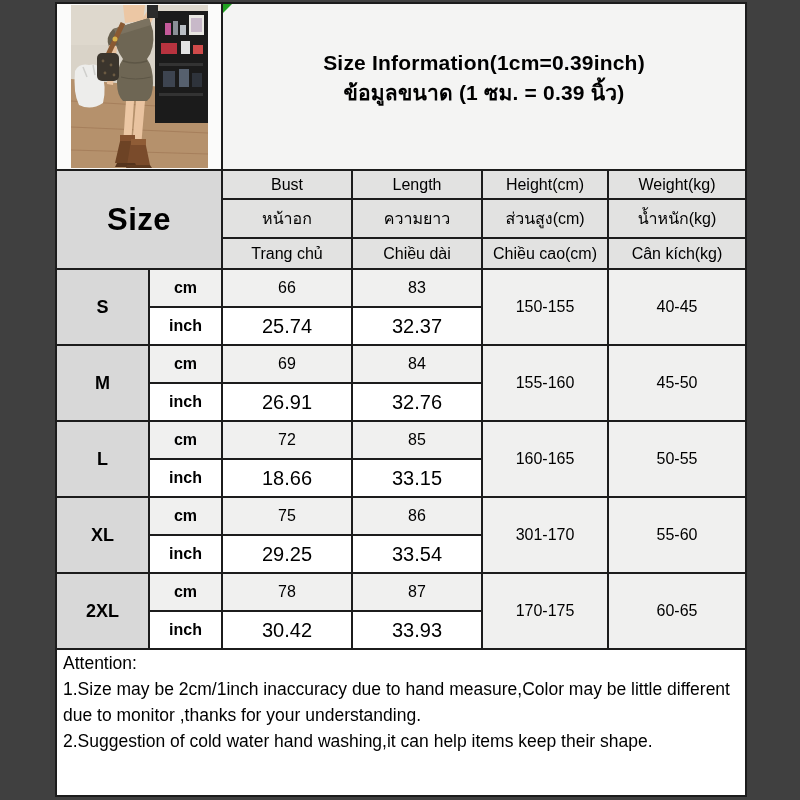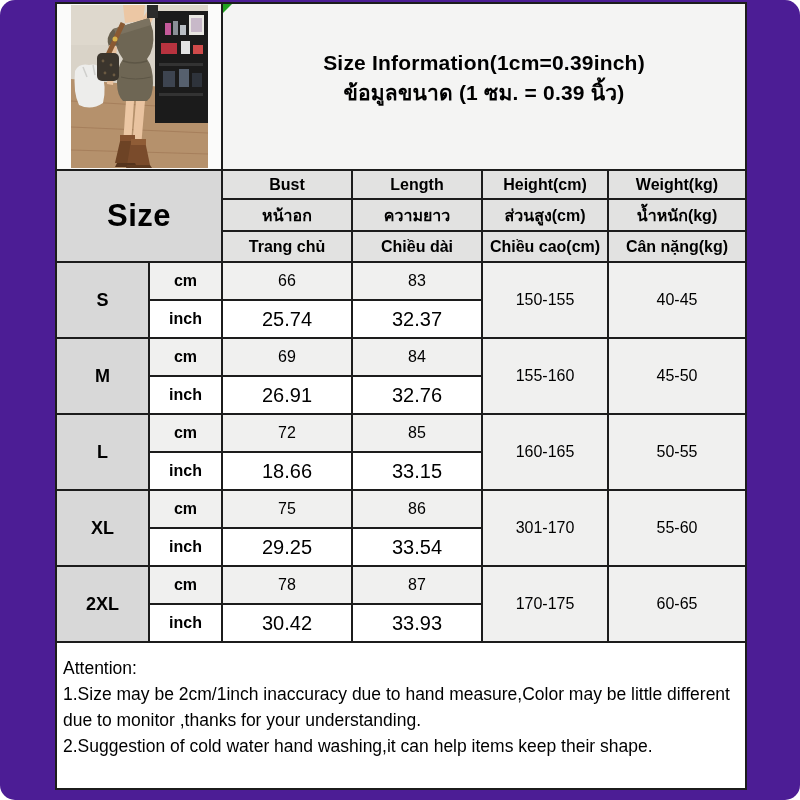--- a/index.html
+++ b/index.html
@@ -1,45 +1,45 @@
 <!DOCTYPE html>
 <html><head>
 <meta charset="utf-8">
 <style>
   * { margin:0; padding:0; box-sizing:border-box; }
   html,body { width:800px; background:#ffffff; font-family:"Liberation Sans","DejaVu Sans",sans-serif; color:#000; }
-  .page { position:relative; width:800px; height:800px; background:#4c1d95; overflow:hidden;border-radius:15px; }
+  .page { position:relative; width:800px; height:800px; background:#404040; overflow:hidden; }
   .sheet { position:absolute; left:55px; top:2px; width:692px; }
 
   
   .top-row { display:flex; border:2px solid #1c1c1c; border-bottom:none; height:167px; }
   .photo-cell { width:166px; background:#fbfbfa; border-right:2px solid #1c1c1c; display:flex; align-items:center; justify-content:center; overflow:hidden; }
   .title-cell { flex:1; position:relative; background:#f4f4f3; display:flex; flex-direction:column; align-items:center; justify-content:center; gap:7px; padding-bottom:18px; }
   .corner-marker { position:absolute; left:0; top:0; width:0; height:0;
     border-top:9px solid #21a121; border-right:9px solid transparent; }
   .t-line { font-weight:bold; font-size:21px; line-height:1.1; letter-spacing:0.2px; }
 
   
   table.size-table { width:692px; border-collapse:collapse; table-layout:fixed; }
   table.size-table th, table.size-table td { border:2px solid #1c1c1c; text-align:center; vertical-align:middle; padding:0; }
   .col-size{width:93px} .col-unit{width:73px} .col-bust{width:130px} .col-len{width:130px} .col-h{width:126px} .col-w{width:138px}
-  tr.hrow1{height:29px} tr.hrow2{height:32px} tr.hrow3{height:31px}
+  tr.hrow1{height:29px} tr.hrow2{height:39px} tr.hrow3{height:31px}
   tr.drow{height:38px}
   th.corner { background:#d8d8d8; font-size:31px; font-weight:bold; letter-spacing:0.5px; }
-  th.hcell { background:#e2e2e1; font-size:16px; font-weight:bold; }
+  th.hcell { background:#e2e2e1; font-size:16px; font-weight:normal; }
   th.size-label { background:#d8d8d8; font-size:18px; font-weight:bold; }
   td.unit { background:#f0f0ef; font-size:16px; font-weight:bold;margin-left:28px; }
   td.val-cm { background:#f0f0ef; font-size:16px; font-weight:normal; }
   td.val-inch, th.unit-inch-row { background:#ffffff; }
   td.val-inch { font-size:20px; font-weight:normal; }
   td.unit.inch-bg { background:#ffffff; }
   td.range { background:#f0f0ef; font-size:16px; font-weight:normal; }
 
   
-  .attention { border:2px solid #1c1c1c; border-top:none; background:#fff; height:147px; padding:12px 6px; font-size:17.5px; line-height:26px; text-align:left; }
+  .attention { border:2px solid #1c1c1c; border-top:none; background:#fff; height:147px; padding:0 6px; font-size:17.5px; line-height:26px; text-align:left; }
 </style>
 </head>
 <body>
 
 <div class="page">
   <div class="sheet">
 
     <div class="top-row">
       <div class="photo-cell">
         <svg width="137" height="163" viewBox="0 0 137 163">
@@ -132,21 +132,21 @@
         <tr class="hrow2">
           <th class="hcell">หน้าอก</th>
           <th class="hcell">ความยาว</th>
           <th class="hcell">ส่วนสูง(cm)</th>
           <th class="hcell">น้ำหนัก(kg)</th>
         </tr>
         <tr class="hrow3">
           <th class="hcell">Trang chủ</th>
           <th class="hcell">Chiều dài</th>
           <th class="hcell">Chiều cao(cm)</th>
-          <th class="hcell">Cân nặng(kg)</th>
+          <th class="hcell">Cân kích(kg)</th>
         </tr>
 
         <tr class="drow">
           <th class="size-label" rowspan="2">S</th>
           <td class="unit">cm</td>
           <td class="val-cm">66</td>
           <td class="val-cm">83</td>
           <td class="range" rowspan="2">150-155</td>
           <td class="range" rowspan="2">40-45</td>
         </tr>

